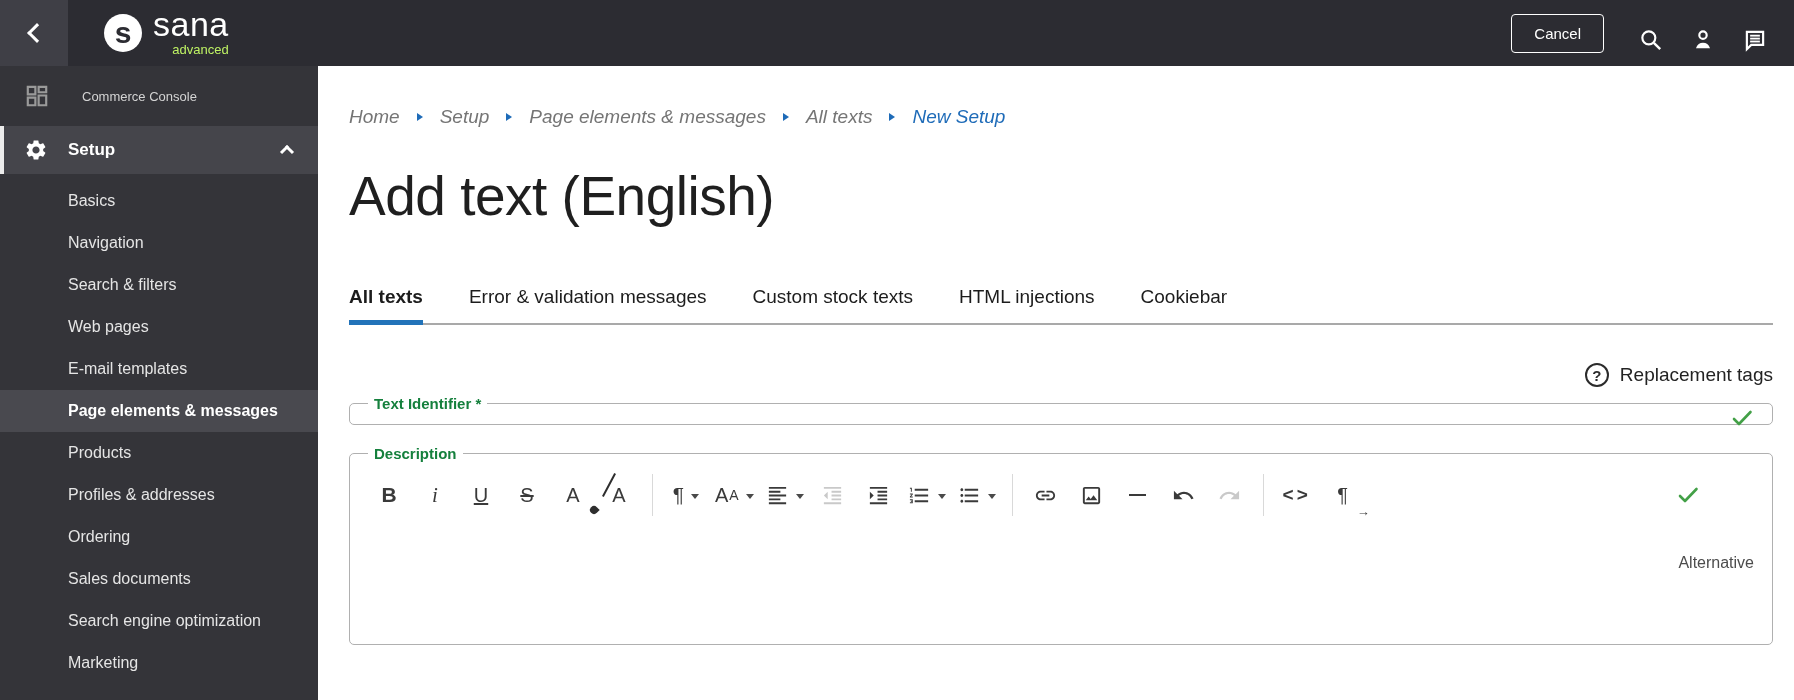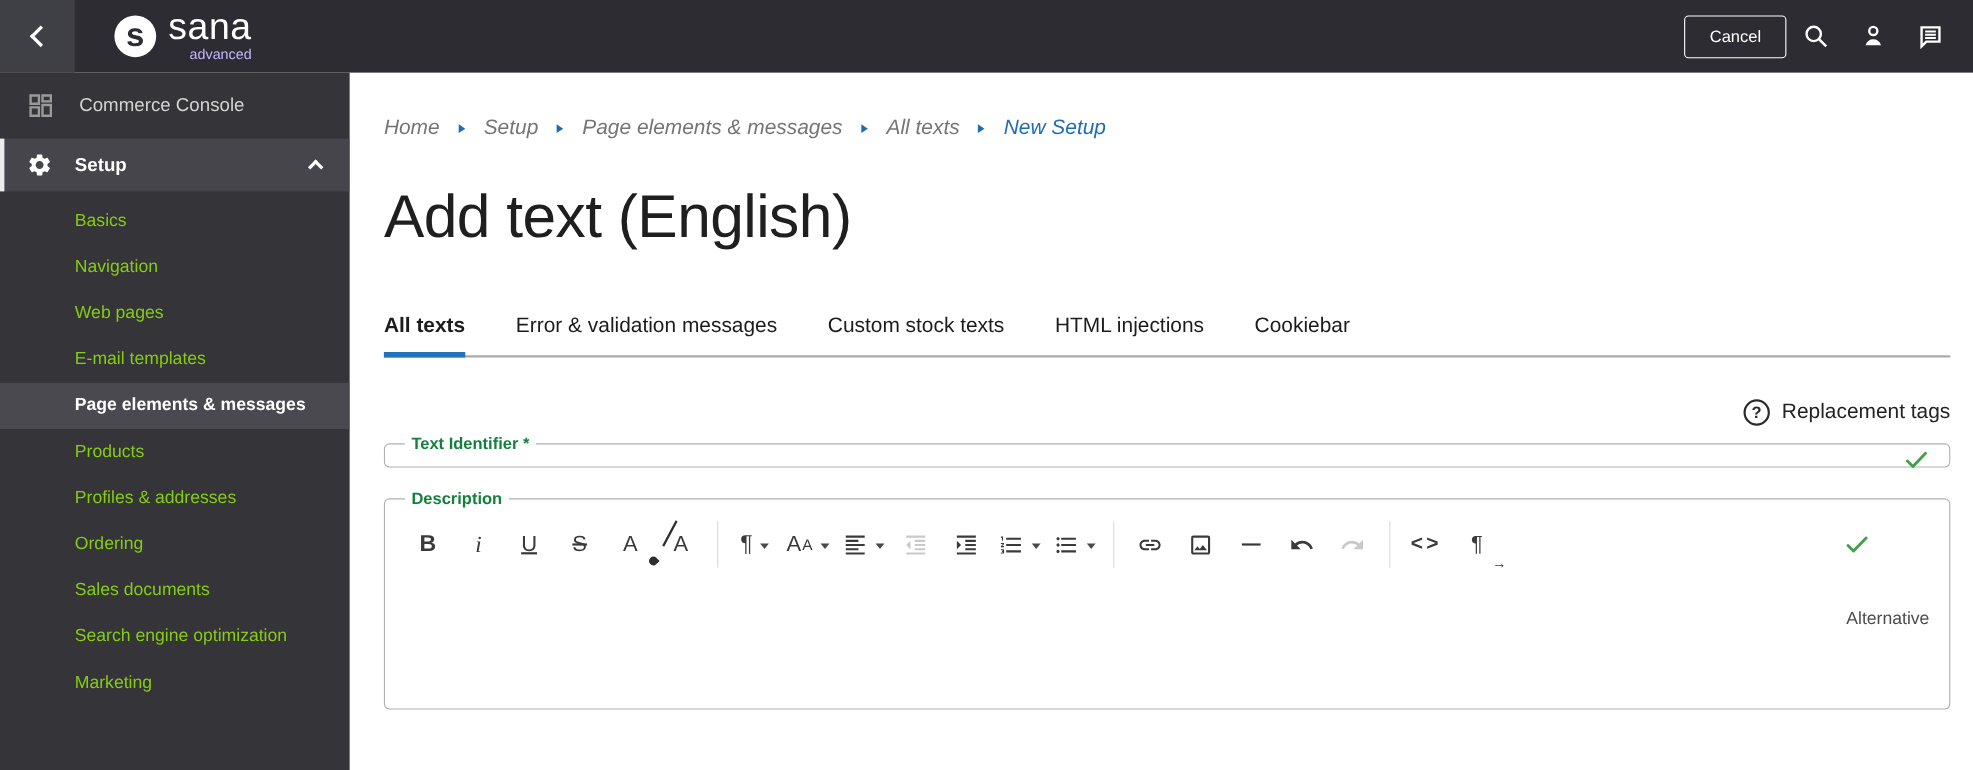--- a/index.html
+++ b/index.html
@@ -16,41 +16,41 @@
   .topbar{position:absolute;left:0;top:0;width:1794px;height:66px;background:#2c2c32;
     display:flex;align-items:center;z-index:10;}
   .back-btn{width:68px;height:66px;background:#3f3f46;display:flex;align-items:center;justify-content:center;cursor:pointer;}
   .chevron-left{width:14px;height:14px;border-left:3px solid #fff;border-bottom:3px solid #fff;
     transform:rotate(45deg);margin-left:6px;}
   .logo{display:flex;align-items:center;gap:11px;margin-left:36px;}
   .logo-mark{width:38px;height:38px;border-radius:50%;background:#fff;color:#2c2c32;
     display:flex;align-items:center;justify-content:center;font-size:30px;font-weight:bold;line-height:1;}
   .logo-text{display:flex;flex-direction:column;align-items:flex-end;}
   .logo-brand{color:#fff;font-size:34px;line-height:0.9;letter-spacing:0.5px;text-align:center;}
-  .logo-sub{color:#c4b5fd;font-size:13px;margin-top:3px;}
-  .topbar-right{margin-left:auto;display:flex;align-items:center;margin-right:26px;}
+  .logo-sub{color:#bef264;font-size:13px;margin-top:3px;}
+  .topbar-right{margin-left:auto;display:flex;align-items:flex-end;gap:20px;margin-right:26px;}
   .btn{font-size:15px;border-radius:4px;padding:10px 22px;cursor:pointer;font-family:inherit;}
   .btn-cancel{background:transparent;border:1px solid #fff;color:#fff;}
   .btn-save{background:var(--save-button);border:none;color:#fff;}
   .topbar-icons{display:flex;align-items:center;gap:26px;margin-left:14px;}
   .tb-icon{width:26px;height:26px;cursor:pointer;display:flex;}
   .tb-icon svg{width:26px;height:26px;}
 
   
   .sidebar{position:absolute;left:0;top:66px;width:318px;bottom:0;background:#343439;}
-  .console-row{height:60px;display:flex;align-items:center;gap:22px;padding-left:24px;
-    color:#d4d4d4;font-size:17px;cursor:pointer;}
+  .console-row{height:60px;display:flex;align-items:center;gap:32px;padding-left:24px;
+    color:#d4d4d4;font-size:13px;cursor:pointer;}
   .console-row svg{width:26px;height:26px;}
   .setup-row{height:48px;background:#45454b;border-left:4px solid #ececec;display:flex;
     align-items:center;gap:20px;padding-left:20px;color:#fff;font-weight:bold;font-size:17px;cursor:pointer;}
   .setup-row svg{width:24px;height:24px;}
   .chevron-up{width:10px;height:10px;border-left:3px solid #fff;border-top:3px solid #fff;
     transform:rotate(45deg);margin-left:auto;margin-right:26px;margin-top:4px;}
   .side-items{margin-top:6px;}
-  .side-item{line-height:42px;padding-left:68px;color:#84cc16;font-size:16px;cursor:pointer;white-space:nowrap;}
+  .side-item{line-height:42px;padding-left:68px;color:#e5e5e5;font-size:16px;cursor:pointer;white-space:nowrap;}
   .side-item.active{background:#49494f;color:#fff;font-weight:bold;}
 
   
   .main{position:absolute;left:318px;top:66px;right:0;bottom:0;background:#fff;
     padding:0 21px 0 31px;overflow:hidden;}
   .breadcrumb{margin-top:40px;display:flex;align-items:center;gap:17px;font-size:19px;color:#757575;font-style:italic;}
   .crumb{cursor:pointer;}
   .crumb-sep{width:0;height:0;border-left:6px solid var(--link-blue);
     border-top:4px solid transparent;border-bottom:4px solid transparent;}
   .crumb-current{color:var(--link-blue);}
@@ -154,20 +154,21 @@
   <div class="setup-row">
     <svg viewBox="0 0 24 24">
         <path d="M19.14 12.94c.04-.3.06-.61.06-.94s-.02-.64-.07-.94l2.03-1.58c.18-.14.23-.41.12-.61l-1.92-3.32c-.12-.22-.37-.29-.59-.22l-2.39.96c-.5-.38-1.03-.7-1.62-.94l-.36-2.54c-.04-.24-.24-.41-.48-.41h-3.84c-.24 0-.43.17-.47.41l-.36 2.54c-.59.24-1.13.57-1.62.94l-2.39-.96c-.22-.08-.47 0-.59.22L2.74 8.87c-.12.21-.08.47.12.61l2.03 1.58c-.05.3-.09.63-.09.94s.02.64.07.94l-2.03 1.58c-.18.14-.23.41-.12.61l1.92 3.32c.12.22.37.29.59.22l2.39-.96c.5.38 1.03.7 1.62.94l.36 2.54c.05.24.24.41.48.41h3.84c.24 0 .44-.17.47-.41l.36-2.54c.59-.24 1.13-.56 1.62-.94l2.39.96c.22.08.47 0 .59-.22l1.92-3.32c.12-.22.07-.47-.12-.61l-2.01-1.58zM12 15.6c-1.98 0-3.6-1.62-3.6-3.6s1.62-3.6 3.6-3.6 3.6 1.62 3.6 3.6-1.62 3.6-3.6 3.6z" fill="#fff"></path>
       </svg>
     <span>Setup</span>
     <span class="chevron-up"></span>
   </div>
   <div class="side-items">
     <div class="side-item">Basics</div>
     <div class="side-item">Navigation</div>
+    <div class="side-item">Search &amp; filters</div>
     <div class="side-item">Web pages</div>
     <div class="side-item">E-mail templates</div>
     <div class="side-item active">Page elements &amp; messages</div>
     <div class="side-item">Products</div>
     <div class="side-item">Profiles &amp; addresses</div>
     <div class="side-item">Ordering</div>
     <div class="side-item">Sales documents</div>
     <div class="side-item">Search engine optimization</div>
     <div class="side-item">Marketing</div>
   </div>

